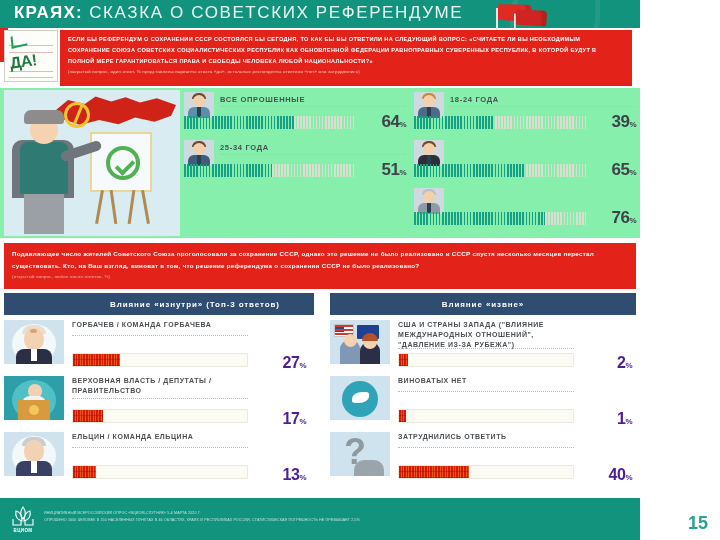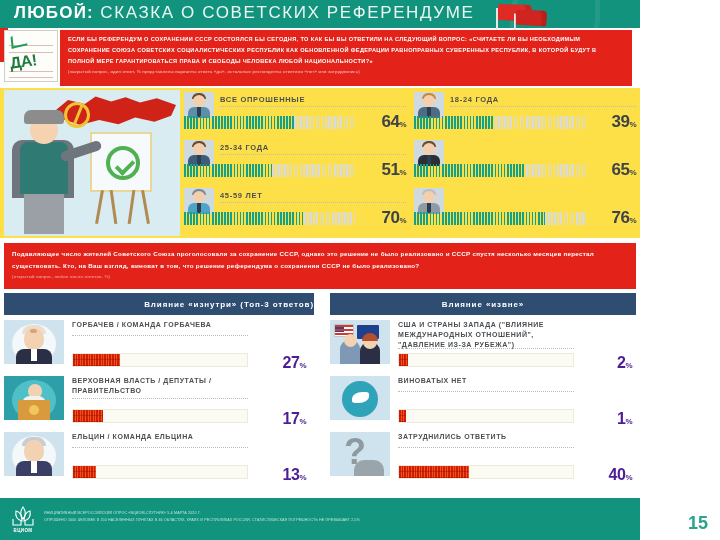--- a/index.html
+++ b/index.html
@@ -83,21 +83,21 @@
     letter-spacing: 0.35px; text-transform: uppercase;
   }
   .qbanner .qnote {
     margin-top: 2px; font-size: 4.4px; line-height: 1.5;
     color: #f6c6c3; letter-spacing: 0.2px;
   }
 
   
   .midblock {
     position: absolute; left: 0; top: 88px; width: 640px; height: 150px;
-    background: #fde047;
+    background: #86efac;
   }
   .illus { position: absolute; left: 4px; top: 2px; width: 176px; height: 146px; background: #d9ecf2; overflow: hidden; }
   .illus .ussr {
     position: absolute; left: 52px; top: 4px; width: 120px; height: 42px;
     background: #cf2318;
     clip-path: polygon(0% 38%, 10% 14%, 24% 24%, 33% 6%, 46% 18%, 58% 8%, 70% 20%, 84% 10%, 100% 26%, 96% 52%, 82% 66%, 66% 56%, 52% 72%, 36% 62%, 20% 74%, 6% 60%);
   }
   .illus .hs {
     position: absolute; left: 60px; top: 12px; width: 26px; height: 26px;
     border-radius: 50%; border: 3px solid #f2c431;
@@ -188,21 +188,21 @@
     position: absolute; top: 293px; height: 22px;
     background: #2f4d70; color: #ffffff;
     display: flex; align-items: center;
   }
   .colhdr span {
     width: 100%; text-align: center;
     font-size: 8px; font-weight: 700; letter-spacing: 0.9px;
   }
   .colhdr.left  { left: 4px;   width: 310px; }
   .colhdr.right { left: 330px; width: 306px; }
-  .colhdr.left span { text-align: right; padding-left: 72px; }
+  .colhdr.left span { text-align: center; padding-left: 72px; }
 
   
   .ansblock { position: absolute; top: 318px; }
   .ansblock.left  { left: 4px;   width: 310px; }
   .ansblock.right { left: 330px; width: 306px; }
 
   .ansrow { position: relative; height: 56px; }
   .ansrow .pic {
     position: absolute; left: 0; top: 2px; width: 60px; height: 44px;
     background: #cfe3ee; overflow: hidden;
@@ -295,21 +295,21 @@
 </style>
 </head>
 <body>
 
 <div class="page">
 
   <div class="header-band">
     <div class="leafwm"></div>
   </div>
   <div class="title">
-    <b>ЛЮБОЙ:</b><span> СКАЗКА О СОВЕТСКИХ РЕФЕРЕНДУМЕ</span>
+    <b>КРАЯХ:</b><span> СКАЗКА О СОВЕТСКИХ РЕФЕРЕНДУМЕ</span>
   </div>
 
   <div class="flags">
     <div class="flag f1">
       <div class="pole"></div>
       <div class="cloth"></div>
     </div>
     <div class="flag f2">
       <div class="pole"></div>
       <div class="cloth"></div>
@@ -434,36 +434,20 @@
         </div>
         <div class="barwrap">
           <div class="bar">
             <div class="seg-fill" style="width:65%"></div>
             <div class="seg-empty" style="width:35%"></div>
           </div>
         </div>
         <div class="pct"><span>65</span><s>%</s></div>
       </div>
 
-      <div class="agecell g5" style="left:0px; top:96px;">
-        <div class="avatar">
-          <div class="hair"></div>
-            <div class="head"></div>
-            <div class="body"></div>
-            <div class="tie"></div>
-        </div>
-        <div class="lab">45-59 лет</div>
-        <div class="barwrap">
-          <div class="bar">
-            <div class="seg-fill" style="width:70%"></div>
-            <div class="seg-empty" style="width:30%"></div>
-          </div>
-        </div>
-        <div class="pct"><span>70</span><s>%</s></div>
-      </div>
 
       <div class="agecell g6" style="left:230px; top:96px;">
         <div class="avatar">
           <div class="hair"></div>
             <div class="head"></div>
             <div class="body"></div>
             <div class="tie"></div>
         </div>
         <div class="barwrap">
           <div class="bar">

